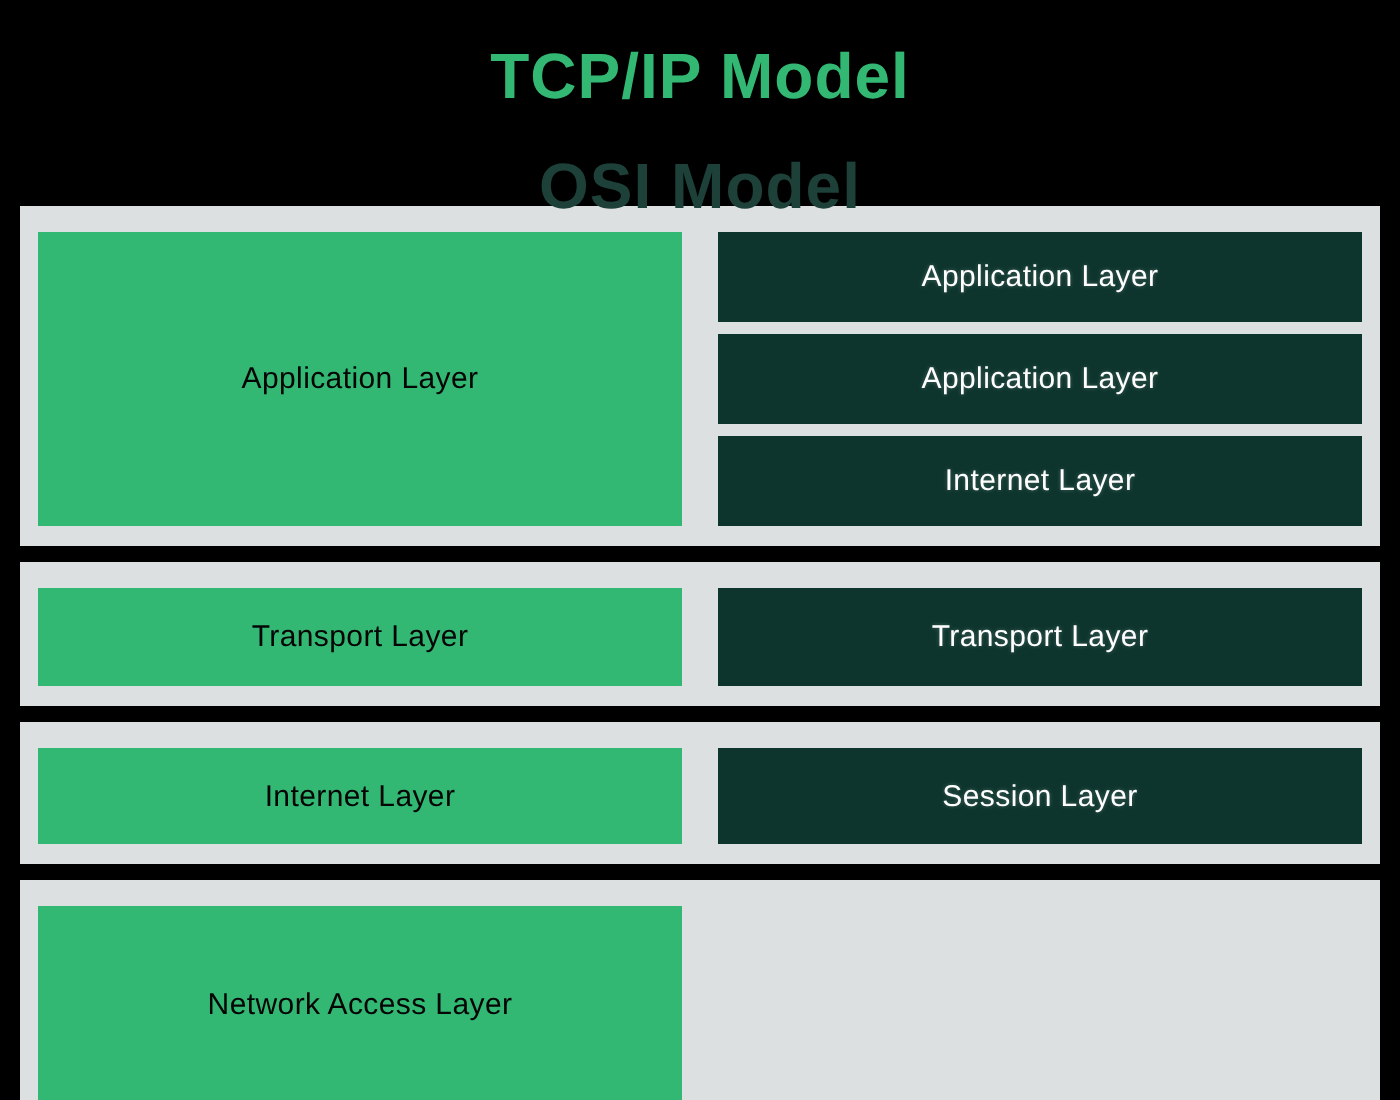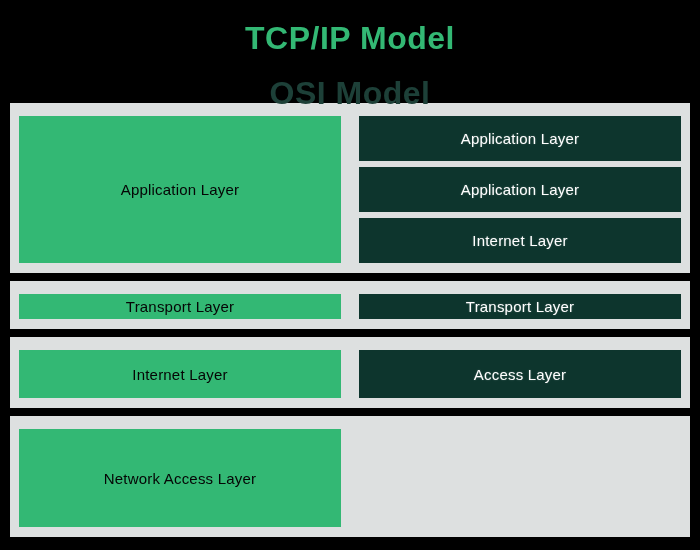--- a/index.html
+++ b/index.html
@@ -41,21 +41,21 @@
     width: 680px;
     margin-left: 10px;
     margin-bottom: 8px;
     background: var(--panel, #dde0e0);
     padding: 13px 9px 10px 9px;
     display: grid;
     grid-template-columns: 1fr 1fr;
     gap: 18px;
   }
   .g1 { height: 170px; }
-  .g2 { height: 48px;  }
+  .g2 { height: 72px;  }
   .g3 { height: 71px;  }
   .g4 { height: 121px; margin-bottom: 0; }
 
   .cell {
     display: flex;
     align-items: center;
     justify-content: center;
     font-size: 15px;
     font-weight: 500;
     letter-spacing: 0.2px;
@@ -99,21 +99,21 @@
   <div class="group g2">
     <div class="cell green">Transport Layer</div>
     <div class="osi-col">
       <div class="cell dark">Transport Layer</div>
     </div>
   </div>
 
   <div class="group g3">
     <div class="cell green">Internet Layer</div>
     <div class="osi-col">
-      <div class="cell dark">Access Layer</div>
+      <div class="cell dark">Session Layer</div>
     </div>
   </div>
 
   <div class="group g4">
     <div class="cell green">Network Access Layer</div>
   </div>
 
 </div>
 
 </body></html>

